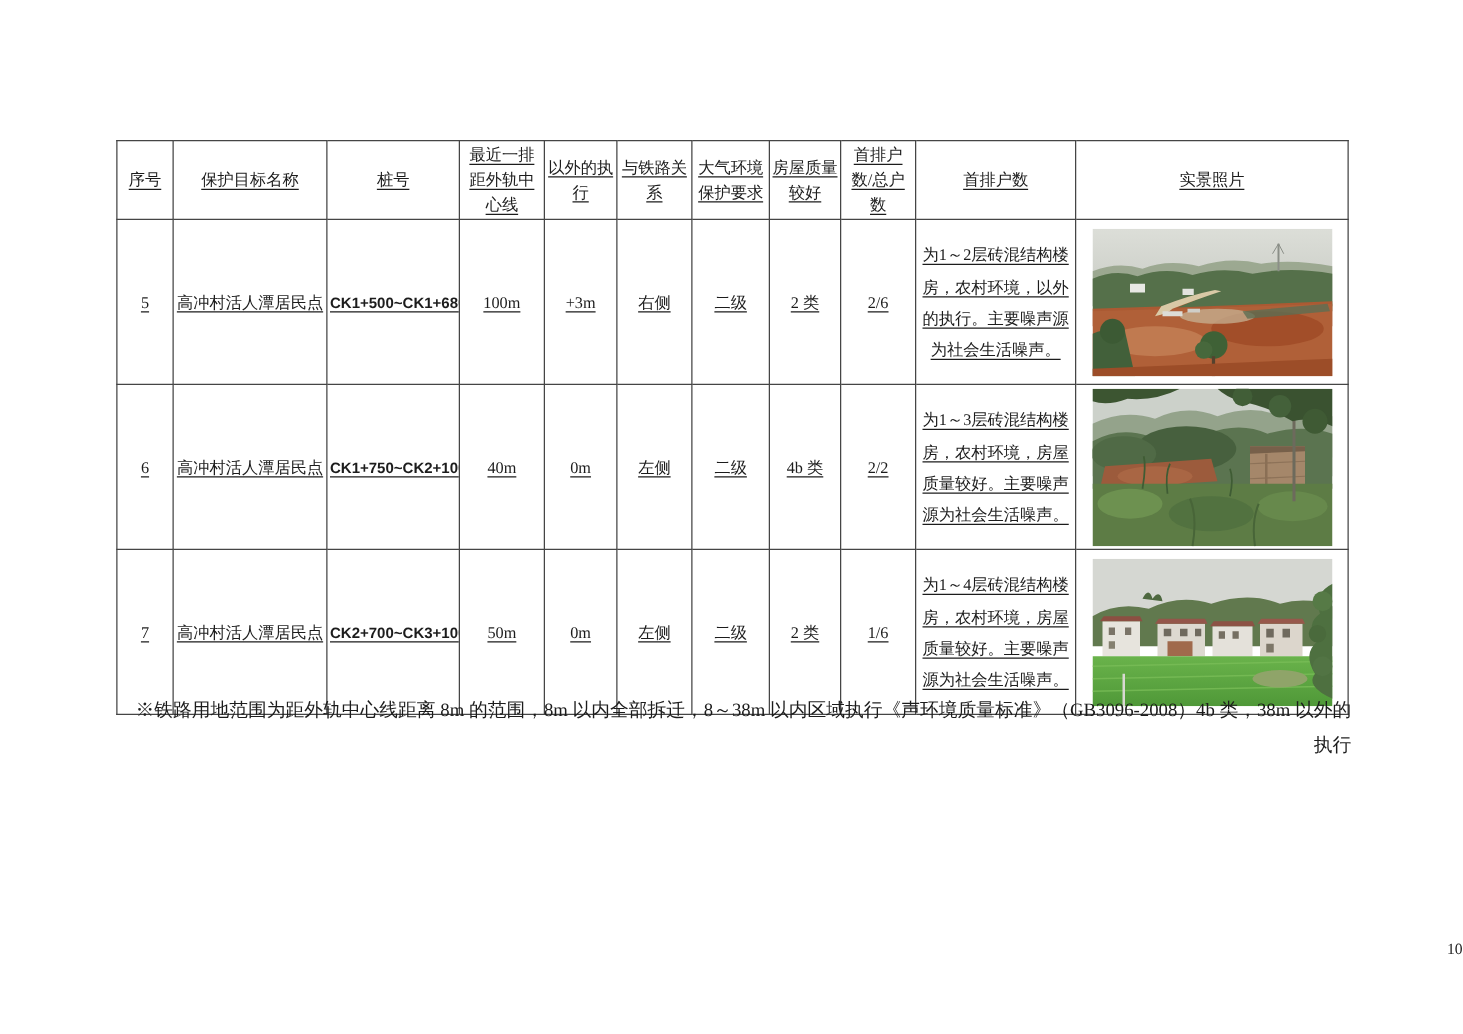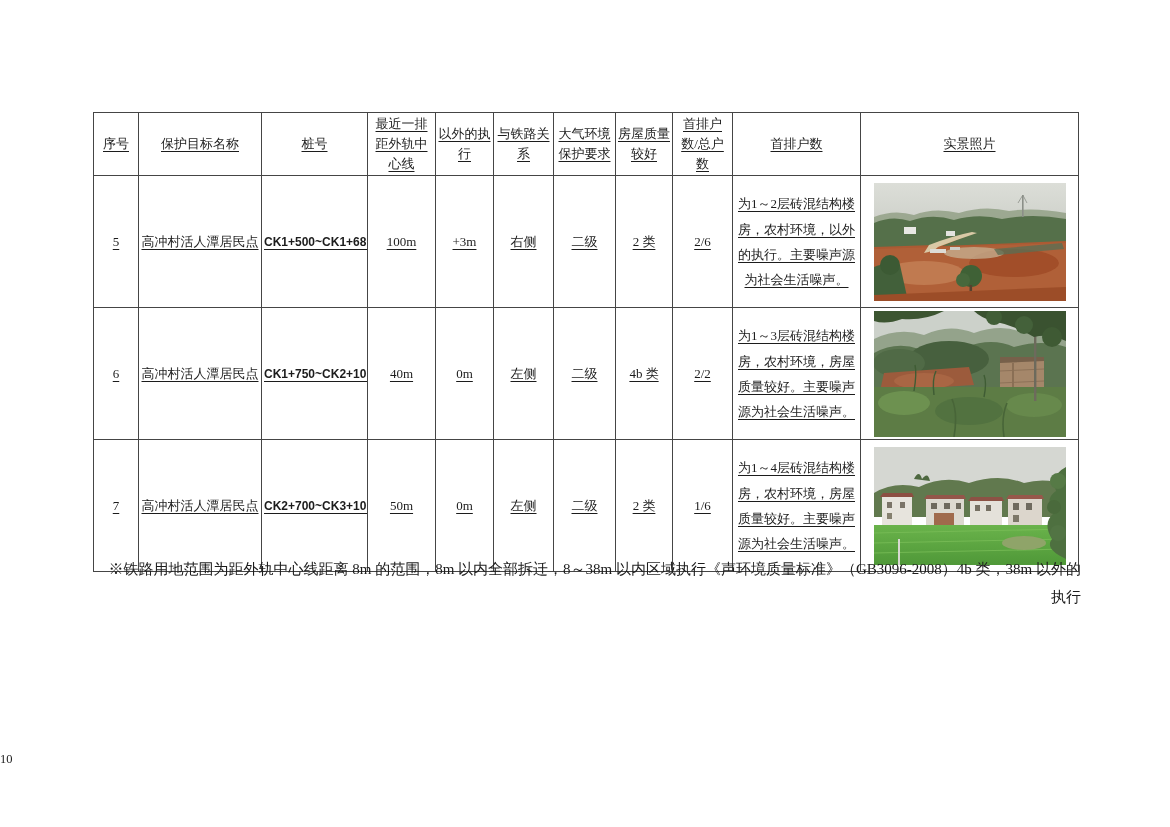--- a/index.html
+++ b/index.html
@@ -47,21 +47,21 @@
     position:absolute;
     left:103px; top:556px;
     width:978px;
     font-size:15px;
     line-height:1.85;
     text-align:right;
   }
   .page-number {
     position:absolute;
     left:0; right:0; top:752px;
-    text-align:left;
+    text-align:right;
     font-size:12.5px;
   }
 </style>
 </head>
 <body>
 
 <div class="table-wrap">
   <table>
     <colgroup>
       <col style="width:45px">

